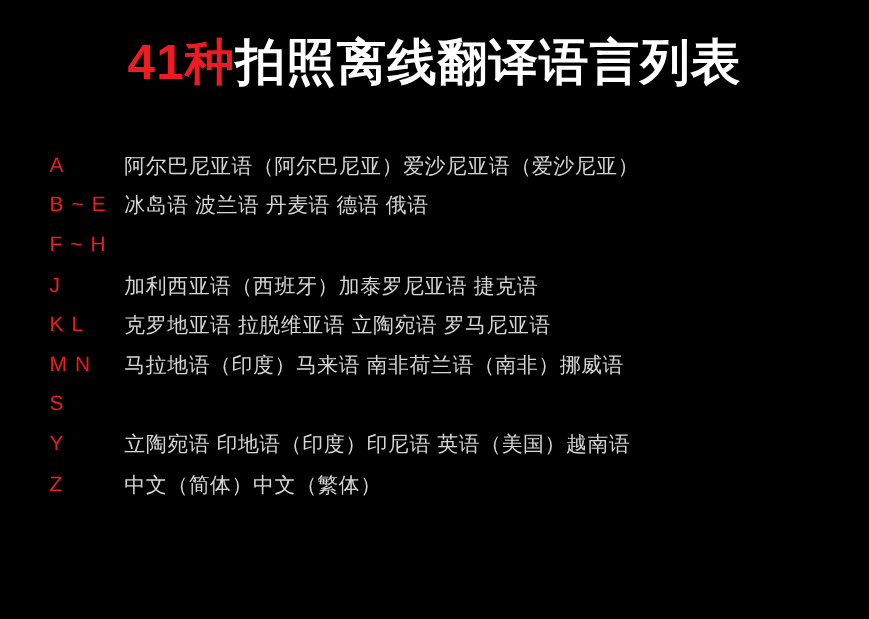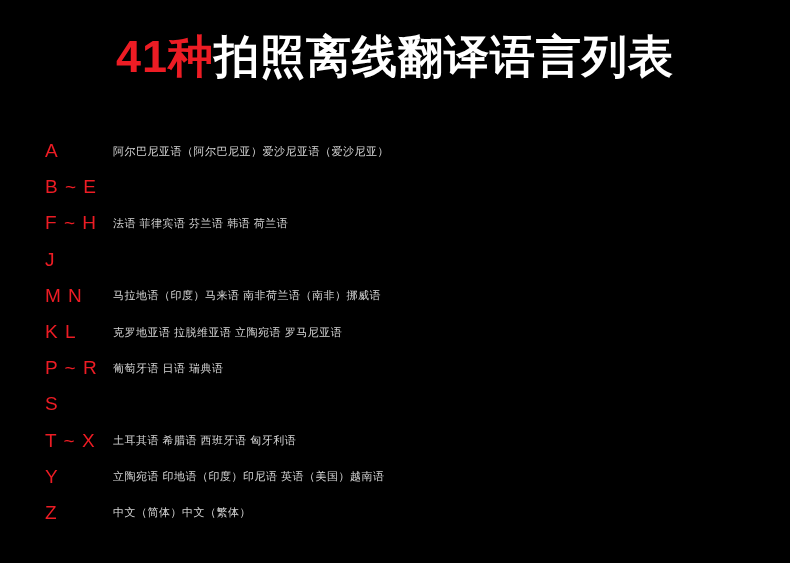--- a/index.html
+++ b/index.html
@@ -44,73 +44,66 @@
   .letter {
     flex: 0 0 68px;
     color: #ed1c24;
     font-size: 19px;
     font-weight: 500;
     letter-spacing: 1px;
     white-space: nowrap;
   }
   .langs {
     color: #d6d6d6;
-    font-size: 11px;
+    font-size: 19px;
     letter-spacing: 0.5px;
     white-space: nowrap;
   }
 </style>
 </head>
 <body>
 
 <div class="page">
   <h1 class="title"><span class="accent">41种</span><span>拍照离线翻译语言列表</span></h1>
 
   <div class="list" id="language-list">
   <div class="row">
     <span class="letter">A</span>
     <span class="langs">阿尔巴尼亚语（阿尔巴尼亚）爱沙尼亚语（爱沙尼亚）</span>
   </div>
 
   <div class="row">
     <span class="letter">B ~ E</span>
+    <span class="langs">冰岛语 波兰语 丹麦语 德语 俄语</span>
   </div>
 
   <div class="row">
     <span class="letter">F ~ H</span>
-    <span class="langs">法语 菲律宾语 芬兰语 韩语 荷兰语</span>
   </div>
 
   <div class="row">
     <span class="letter">J</span>
-  </div>
-
-  <div class="row">
-    <span class="letter">M N</span>
-    <span class="langs">马拉地语（印度）马来语 南非荷兰语（南非）挪威语</span>
+    <span class="langs">加利西亚语（西班牙）加泰罗尼亚语 捷克语</span>
   </div>
 
   <div class="row">
     <span class="letter">K L</span>
     <span class="langs">克罗地亚语 拉脱维亚语 立陶宛语 罗马尼亚语</span>
   </div>
 
   <div class="row">
-    <span class="letter">P ~ R</span>
-    <span class="langs">葡萄牙语 日语 瑞典语</span>
+    <span class="letter">M N</span>
+    <span class="langs">马拉地语（印度）马来语 南非荷兰语（南非）挪威语</span>
   </div>
+
 
   <div class="row">
     <span class="letter">S</span>
   </div>
 
-  <div class="row">
-    <span class="letter">T ~ X</span>
-    <span class="langs">土耳其语 希腊语 西班牙语 匈牙利语</span>
-  </div>
 
   <div class="row">
     <span class="letter">Y</span>
     <span class="langs">立陶宛语 印地语（印度）印尼语 英语（美国）越南语</span>
   </div>
 
   <div class="row">
     <span class="letter">Z</span>
     <span class="langs">中文（简体）中文（繁体）</span>
   </div>

